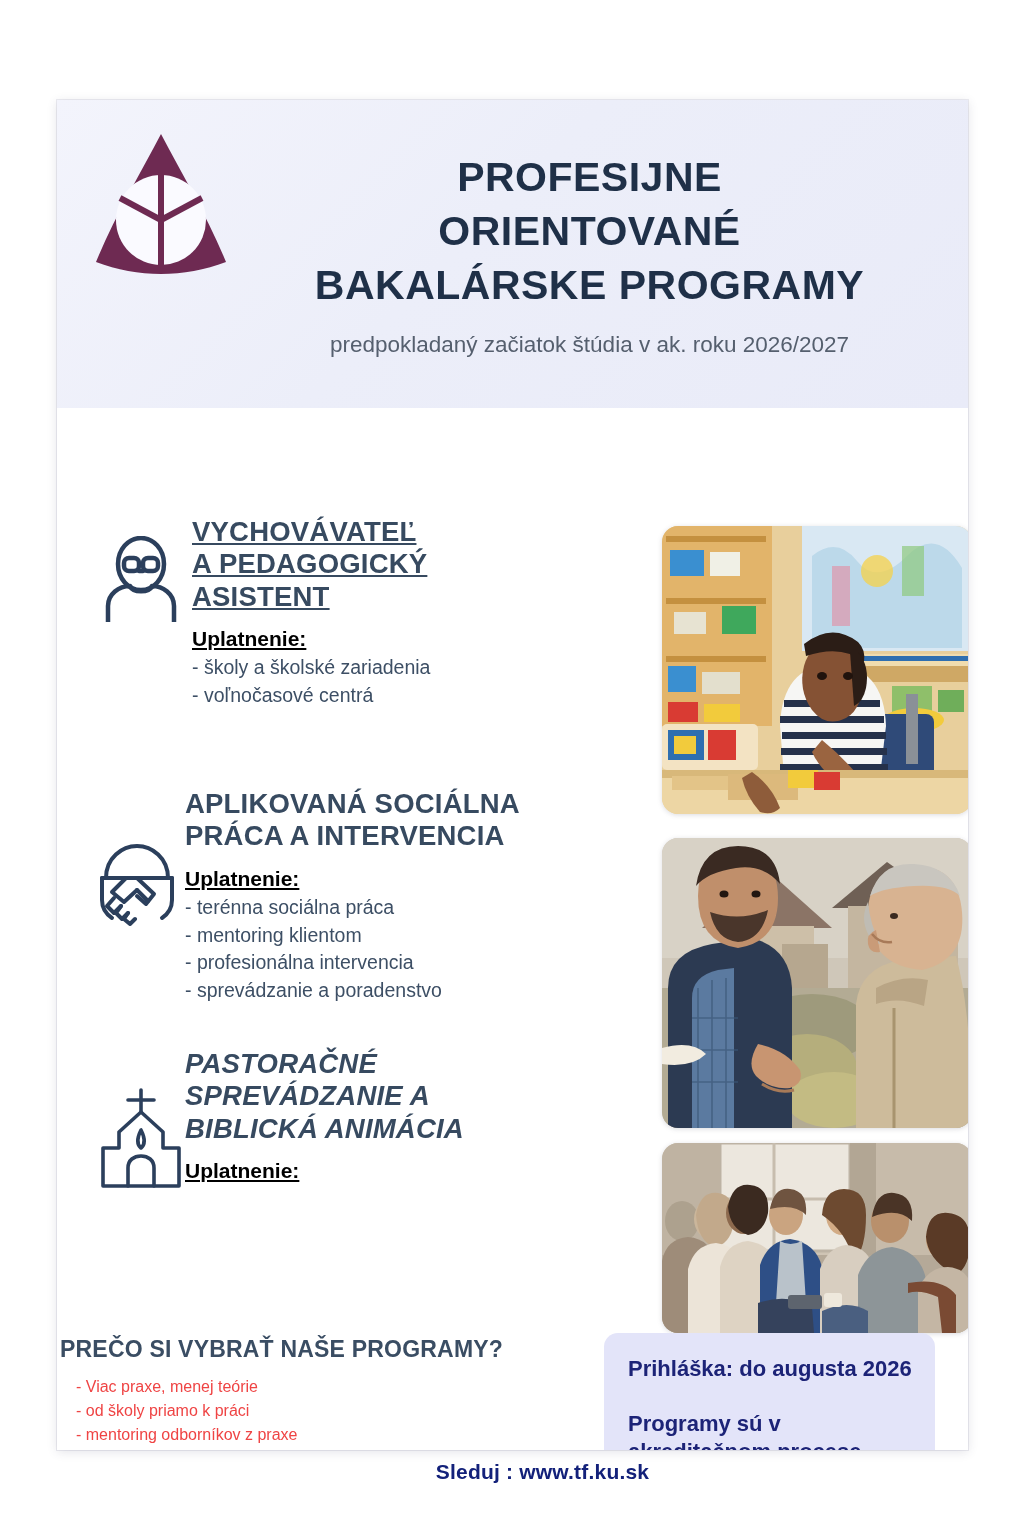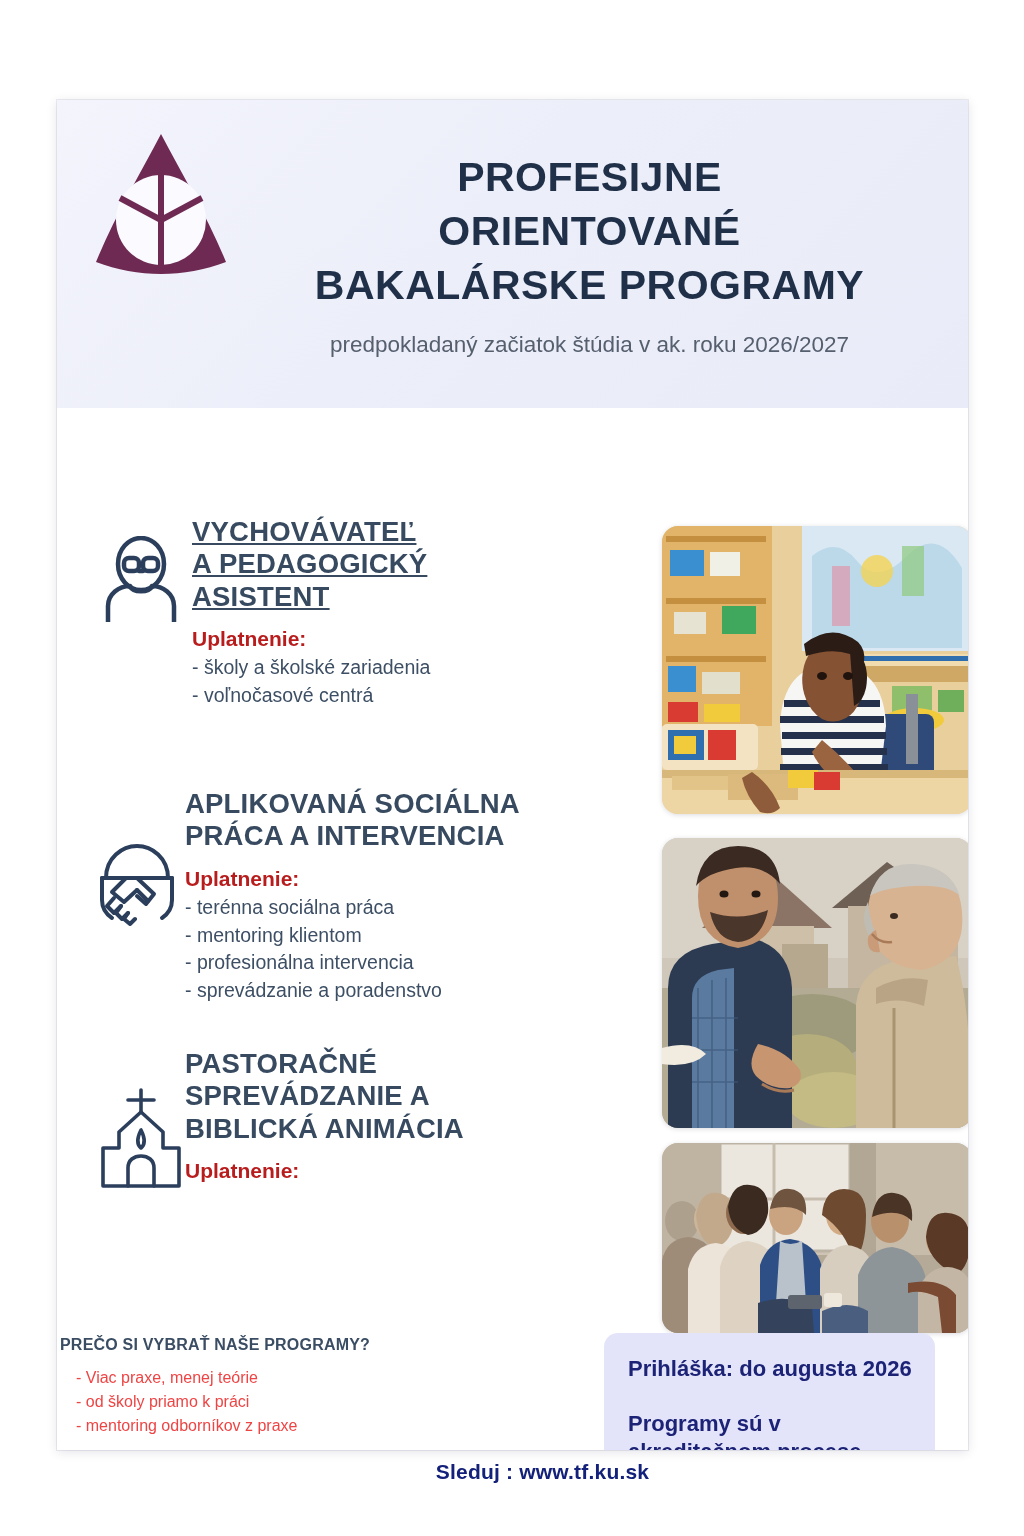--- a/index.html
+++ b/index.html
@@ -54,37 +54,37 @@
   }
   
   .program{position:absolute;left:0;width:530px;}
   .prog-icon{position:absolute;left:45px;width:78px;height:86px;}
   .prog-text{position:absolute;left:135px;width:400px;}
   .prog-title{
     color:#374a60;font-weight:bold;font-size:27.5px;line-height:1.18;
     letter-spacing:.2px;margin:0 0 14px 0;
   }
   .upl-label{
-    color:#b91c1c;font-weight:bold;font-size:21px;margin:0 0 3px 0;
+    color:#000000;font-weight:bold;font-size:21px;margin:0 0 3px 0;text-decoration:underline;
   }
   .upl-list{margin:0;padding:0;list-style:none;}
   .upl-list li{
     color:#3d4f65;font-size:19.5px;line-height:1.42;white-space:nowrap;
   }
   
   .photo{
     position:absolute;left:605px;width:310px;
     border-radius:16px;overflow:hidden;
     box-shadow:0 1px 5px rgba(90,90,110,.22);
   }
   .photo .ph-inner{width:100%;height:100%;position:relative;}
   
   #why{position:absolute;left:3px;top:928px;width:540px;}
   #why-title{
-    color:#3a4d63;font-weight:bold;font-size:16px;letter-spacing:.2px;margin:0 0 12px 0;
+    color:#3a4d63;font-weight:bold;font-size:23px;letter-spacing:.2px;margin:0 0 12px 0;
   }
   #why-list{margin:0;padding:0 0 0 16px;list-style:none;}
   #why-list li{color:#ef4444;font-size:16px;line-height:1.5;white-space:nowrap;}
   
   #infobox{
     position:absolute;left:547px;top:925px;width:331px;height:150px;
     background:#e3e4f9;border-radius:14px;
     padding:22px 24px 0 24px;box-sizing:border-box;
   }
   .info-line{
@@ -191,21 +191,21 @@
           <g fill="none" stroke="#2b3f5c" stroke-width="3.6" stroke-linecap="round" stroke-linejoin="round">
             <path d="M46 4 V26"></path>
             <path d="M33 14 H59"></path>
             <path d="M46 26 L24 46 V62 H8 V100 H84 V62 H68 V46 Z"></path>
             <path d="M46 44 C42 52 41 58 46 62 C51 58 50 52 46 44 Z"></path>
             <path d="M33 100 V82 C33 74 39 70 46 70 C53 70 59 74 59 82 V100"></path>
           </g>
         </svg>
       </div>
       <div class="prog-text" style="top:0px;left:128px;width:420px;">
-        <div class="prog-title"><span style="white-space:pre-line;">PASTORAČNÉ
+        <div class="prog-title"><span style="white-space:pre-line;font-style:italic;">PASTORAČNÉ
 SPREVÁDZANIE A
 BIBLICKÁ ANIMÁCIA</span></div>
         <div class="upl-label">Uplatnenie:</div>
       </div>
     </div>
 
     <div class="photo" style="top:118px;height:288px;">
       <div class="ph-inner">
         <svg width="310" height="288" viewBox="0 0 310 288" preserveAspectRatio="none" aria-hidden="true">
           <rect width="310" height="288" fill="#e8cf9c"></rect>

